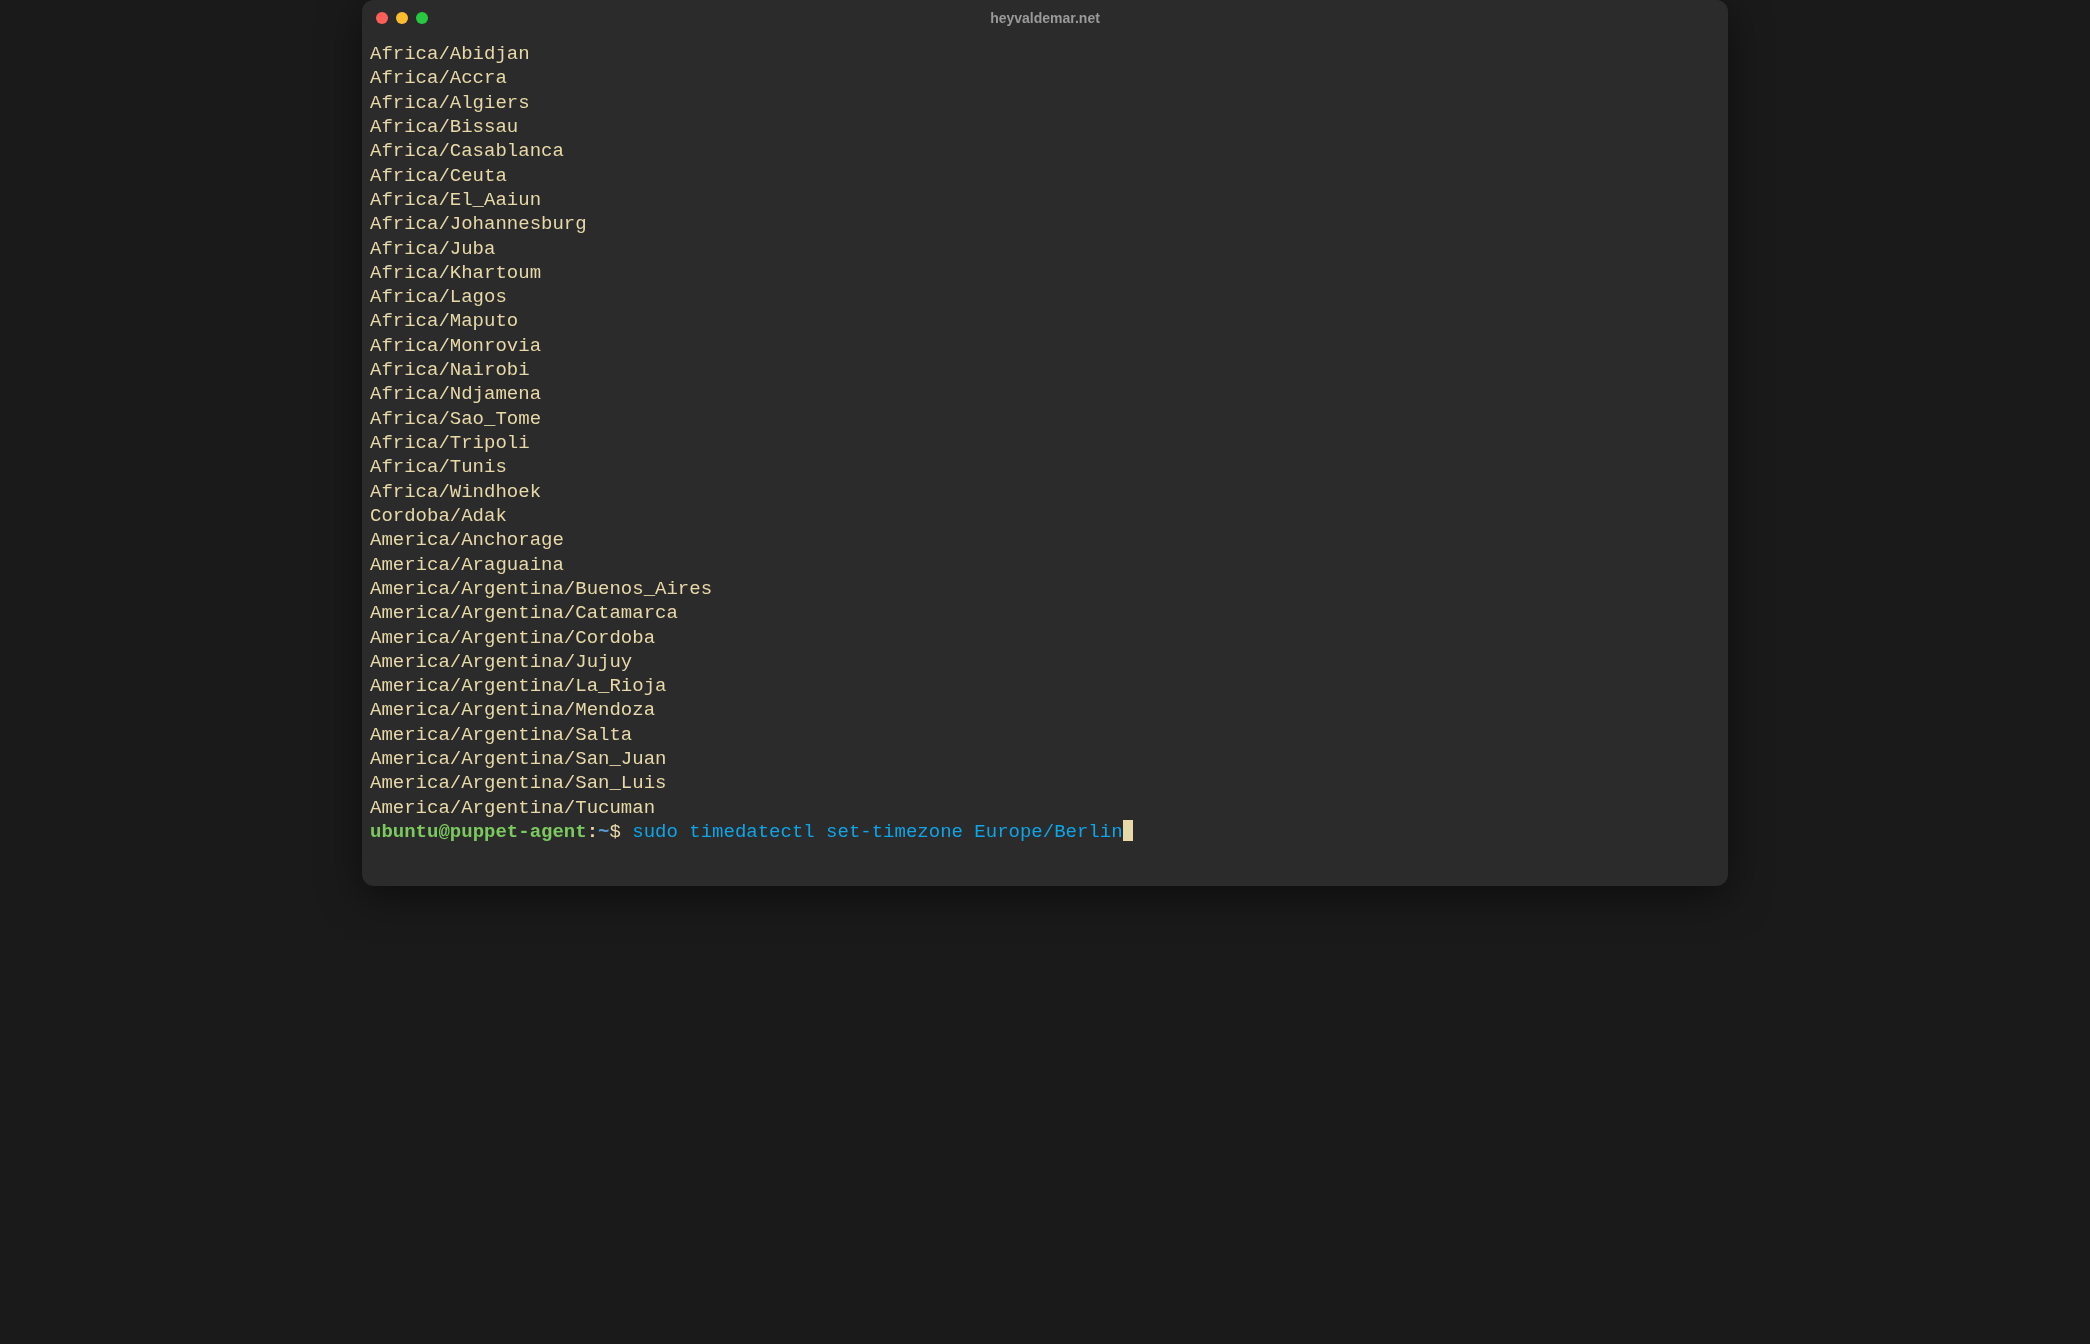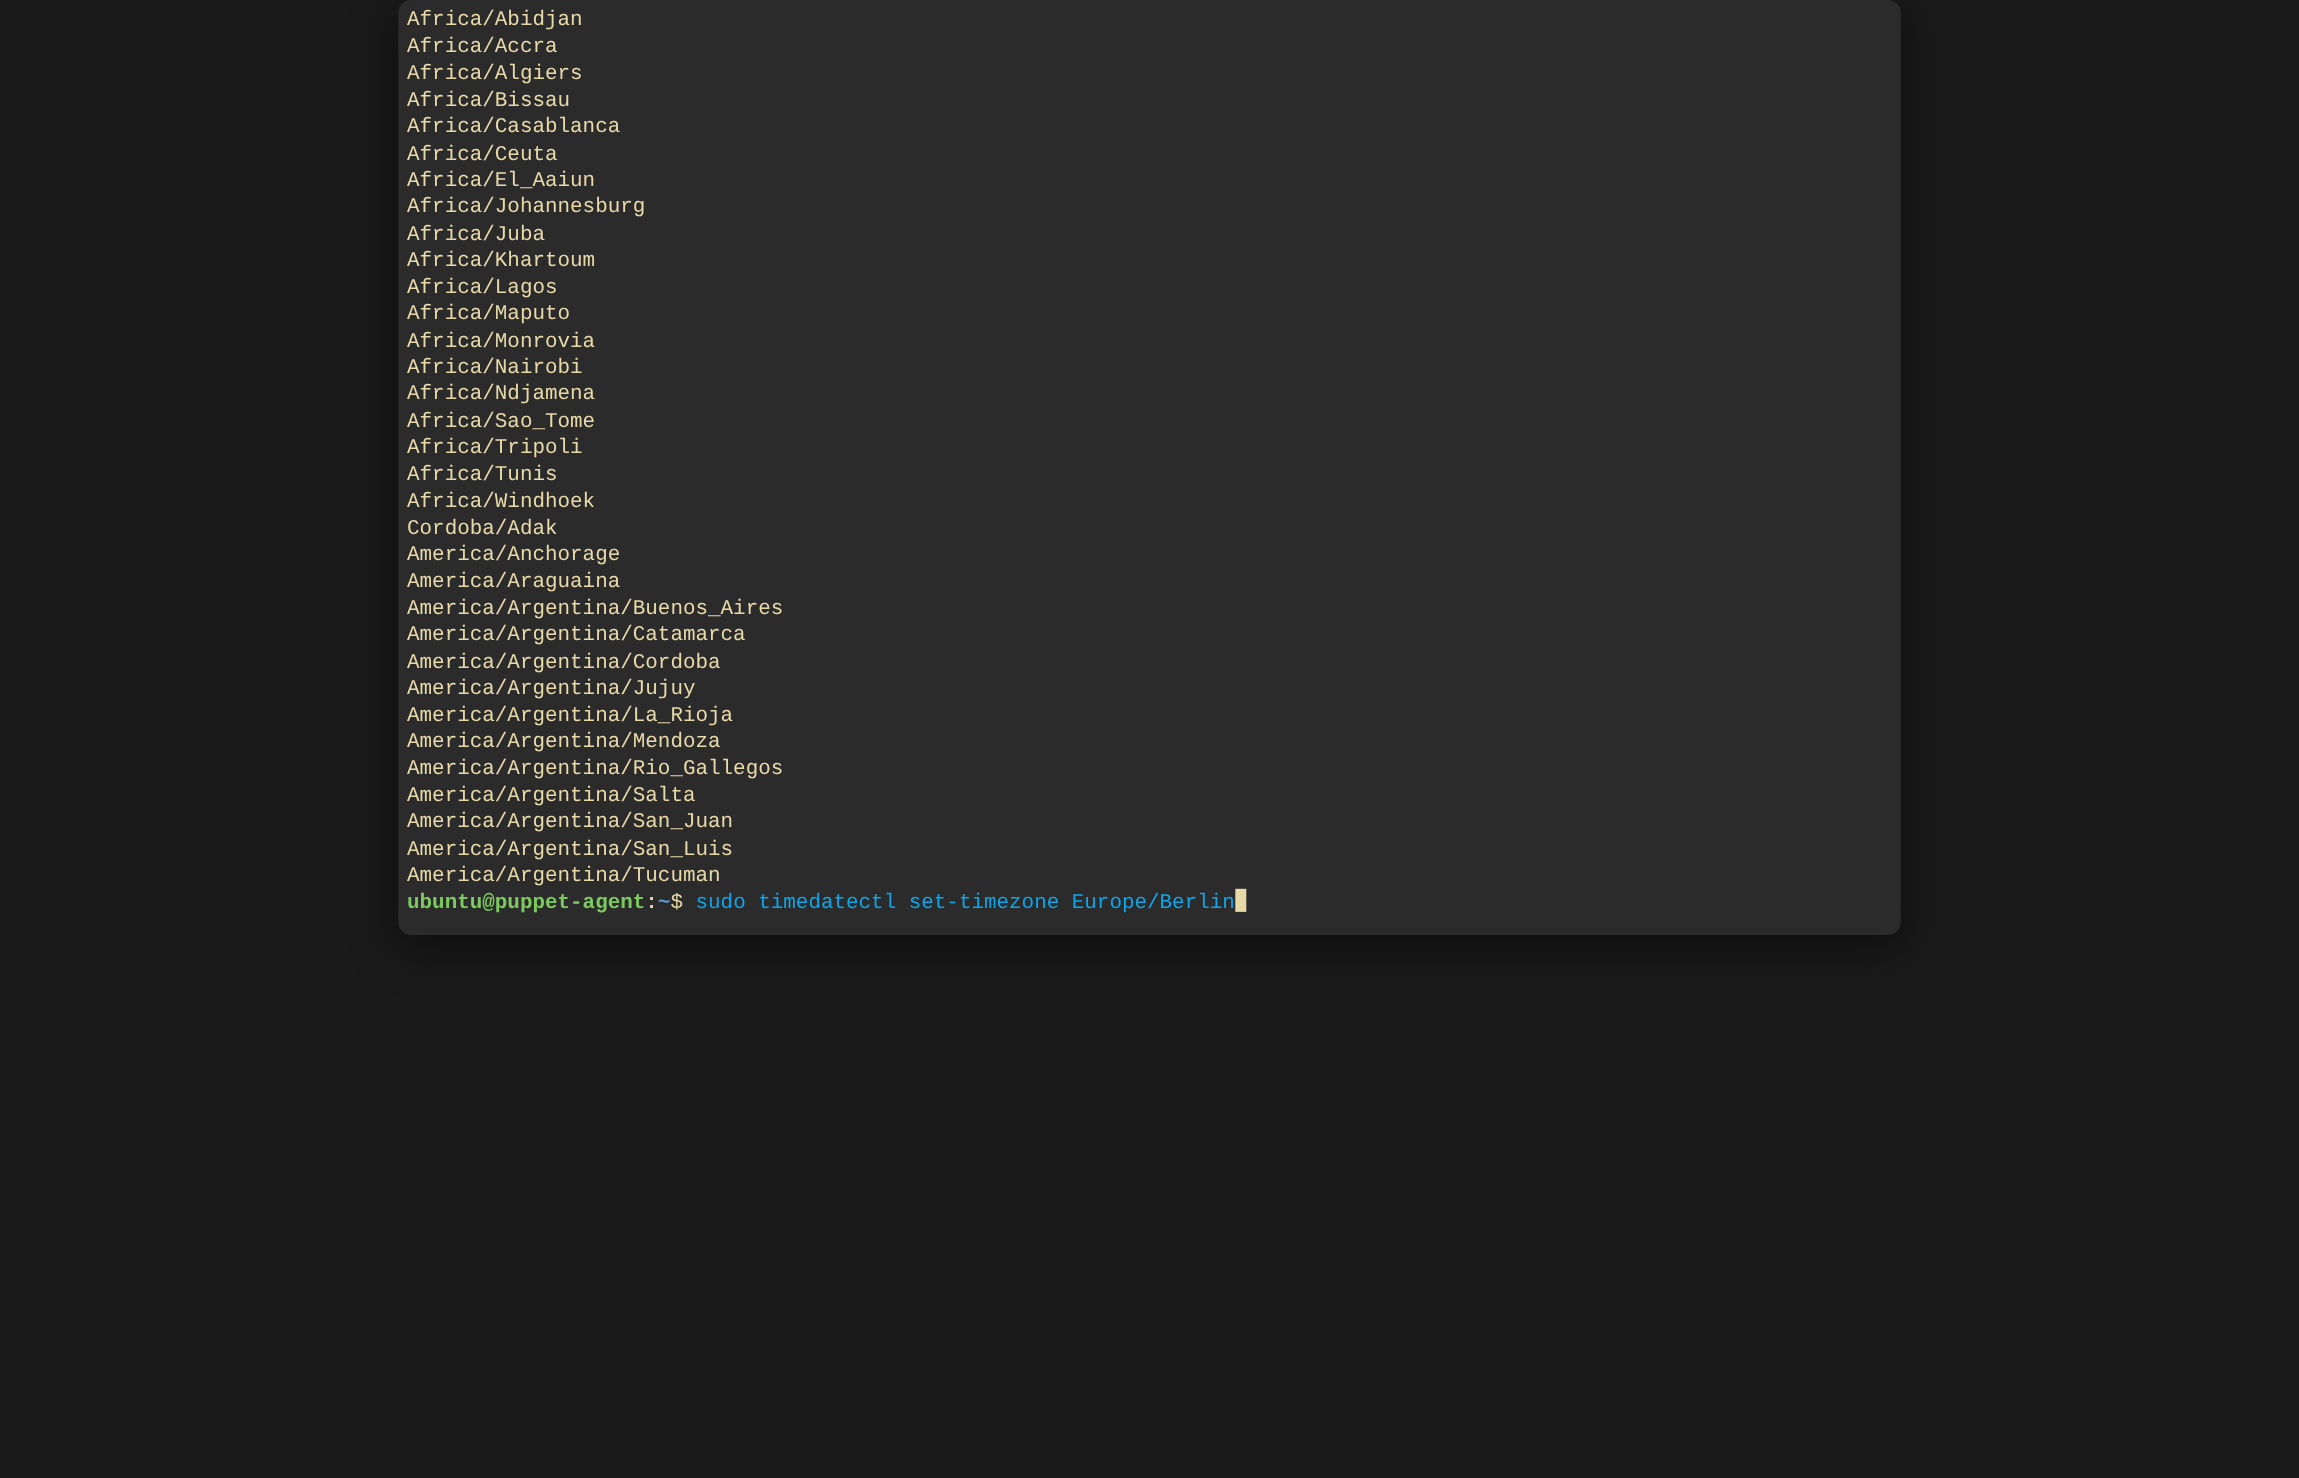--- a/index.html
+++ b/index.html
@@ -102,20 +102,28 @@
       height: 21px;
       background: #e8d9a8;
       vertical-align: text-bottom;
       margin-bottom: 1px;
     }
   </style>
 </head>
 <body>
 
 <div class="terminal-window">
+  <div class="titlebar">
+    <div class="traffic-lights">
+      <div class="traffic-light red"></div>
+      <div class="traffic-light yellow"></div>
+      <div class="traffic-light green"></div>
+    </div>
+    <div class="title">heyvaldemar.net</div>
+  </div>
   <div class="terminal-body">
     <div id="output-container">
         <div class="output-line">Africa/Abidjan</div>
         <div class="output-line">Africa/Accra</div>
         <div class="output-line">Africa/Algiers</div>
         <div class="output-line">Africa/Bissau</div>
         <div class="output-line">Africa/Casablanca</div>
         <div class="output-line">Africa/Ceuta</div>
         <div class="output-line">Africa/El_Aaiun</div>
         <div class="output-line">Africa/Johannesburg</div>
@@ -132,21 +140,20 @@
         <div class="output-line">Africa/Windhoek</div>
         <div class="output-line">Cordoba/Adak</div>
         <div class="output-line">America/Anchorage</div>
         <div class="output-line">America/Araguaina</div>
         <div class="output-line">America/Argentina/Buenos_Aires</div>
         <div class="output-line">America/Argentina/Catamarca</div>
         <div class="output-line">America/Argentina/Cordoba</div>
         <div class="output-line">America/Argentina/Jujuy</div>
         <div class="output-line">America/Argentina/La_Rioja</div>
         <div class="output-line">America/Argentina/Mendoza</div>
-        <div class="output-line">America/Argentina/Rio_Gallegos</div>
         <div class="output-line">America/Argentina/Salta</div>
         <div class="output-line">America/Argentina/San_Juan</div>
         <div class="output-line">America/Argentina/San_Luis</div>
         <div class="output-line">America/Argentina/Tucuman</div>
       </div>
     <div class="prompt-line"><span class="prompt-user">ubuntu</span><span class="prompt-at">@</span><span class="prompt-host">puppet-agent</span><span class="prompt-colon">:</span><span class="prompt-path">~</span><span class="prompt-symbol">$ </span><span class="command-text">sudo timedatectl set-timezone Europe/Berlin</span><span class="cursor"></span></div>
   </div>
 </div>
 
 </body></html>

